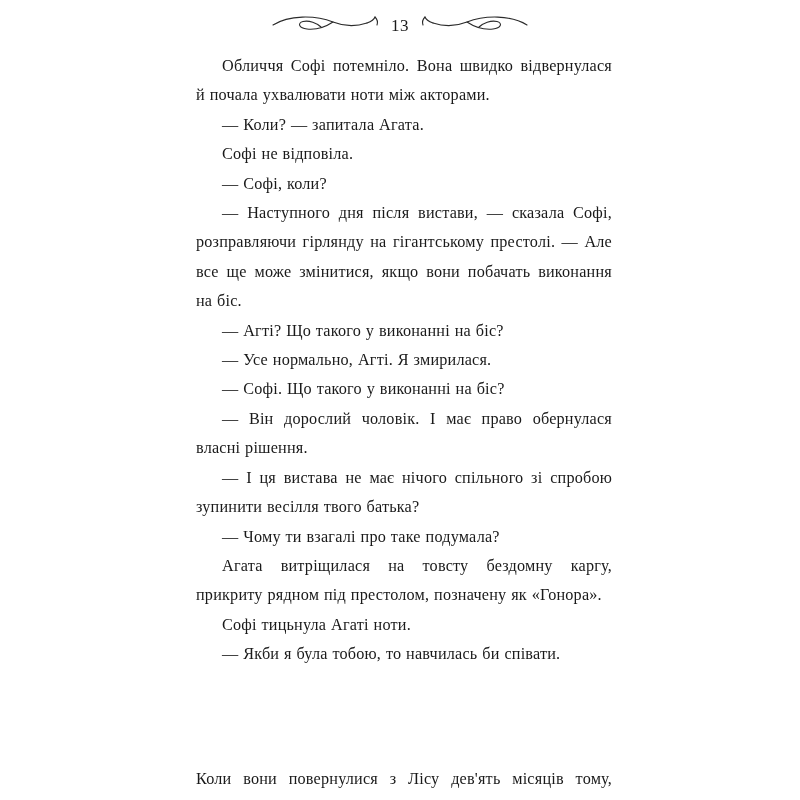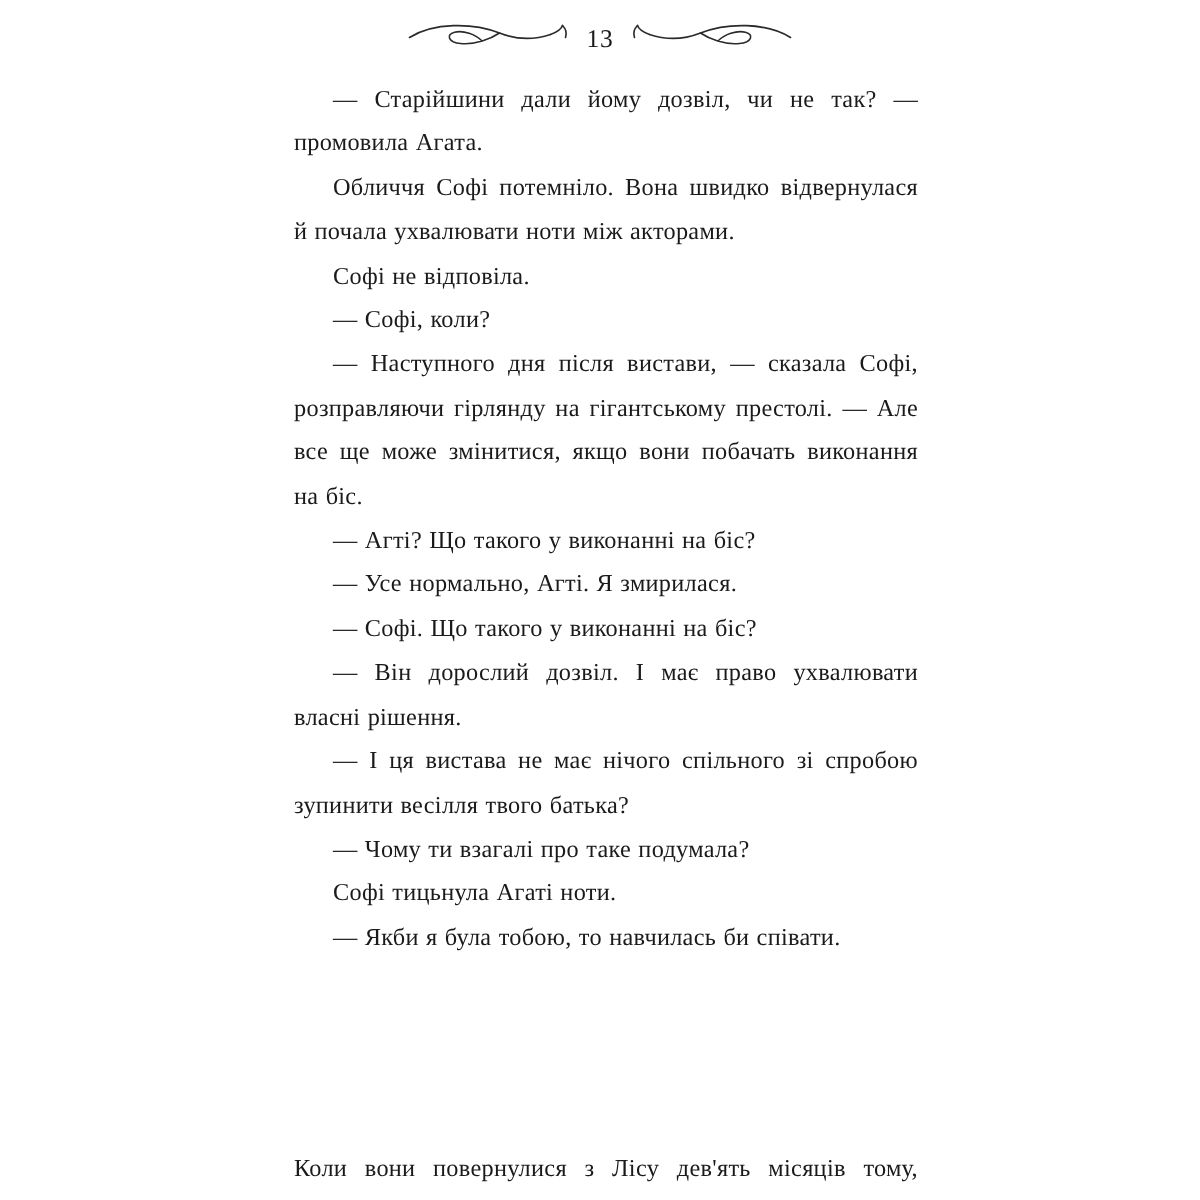--- a/index.html
+++ b/index.html
@@ -102,31 +102,32 @@
           <path d="M108 14 C92 4, 66 4, 48 11 C38 15, 26 16, 14 12"></path>
           <path d="M14 12 C10 10.5, 7 9, 6 6"></path>
           <path d="M48 11 C54 15, 64 19, 74 18 C82 17.3, 84 12, 78 10.5 C72 9, 64 12, 60 16"></path>
           <path d="M6 6 C4 8, 3 11, 4 14"></path>
         </g>
       </svg>
     </span>
   </div>
 
   <div class="text-block">
-    <p class="para">— Старійшини дали йому дозвіл, чи не так? — промовила Агата.</p>
     <p class="para">Обличчя Софі потемніло. Вона швидко відвернулася й почала ухвалювати ноти між акторами.</p>
+    <p class="para">— Коли? — запитала Агата.</p>
     <p class="para">Софі не відповіла.</p>
     <p class="para">— Софі, коли?</p>
     <p class="para">— Наступного дня після вистави, — сказала Софі, розправляючи гірлянду на гігантському престолі. — Але все ще може змінитися, якщо вони побачать виконання на біс.</p>
     <p class="para">— Агті? Що такого у виконанні на біс?</p>
     <p class="para">— Усе нормально, Агті. Я змирилася.</p>
     <p class="para">— Софі. Що такого у виконанні на біс?</p>
-    <p class="para">— Він дорослий дозвіл. І має право ухвалювати власні рішення.</p>
+    <p class="para">— Він дорослий чоловік. І має право обернулася власні рішення.</p>
     <p class="para">— І ця вистава не має нічого спільного зі спробою зупинити весілля твого батька?</p>
     <p class="para">— Чому ти взагалі про таке подумала?</p>
+    <p class="para">Агата витріщилася на товсту бездомну каргу, прикриту рядном під престолом, позначену як «Гонора».</p>
     <p class="para">Софі тицьнула Агаті ноти.</p>
     <p class="para">— Якби я була тобою, то навчилась би співати.</p>
   </div>
 
   <div class="tail">
     <p>Коли вони повернулися з Лісу дев'ять місяців тому, здійнявся страшенний гвалт. Протягом двох</p>
   </div>
 
 </div>
 

